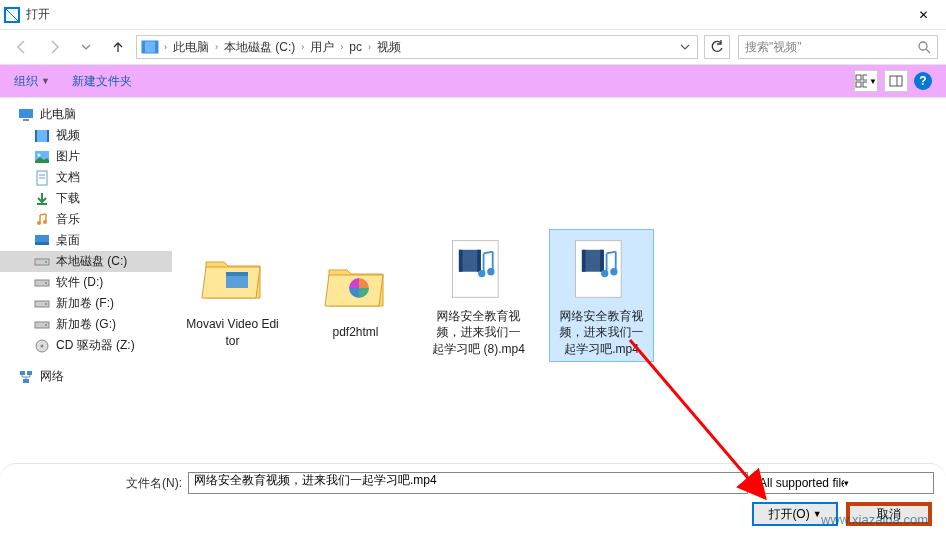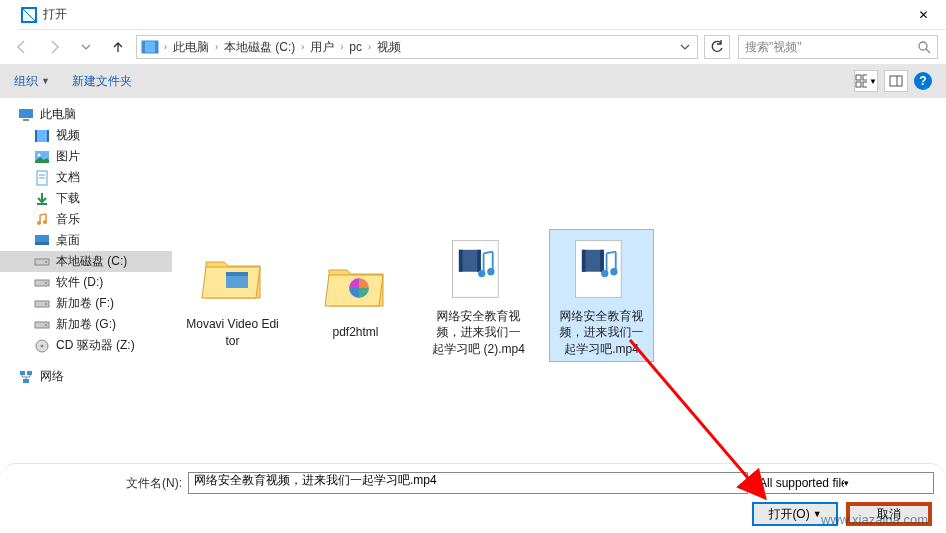--- a/index.html
+++ b/index.html
@@ -1,32 +1,32 @@
 <!DOCTYPE html>
 <html><head>
 <meta charset="utf-8">
 <style>
 * { box-sizing: border-box; margin: 0; padding: 0; font-family: "Microsoft YaHei", "Segoe UI", sans-serif; font-size: 12px; }
 body { background: #fff; width: 946px; height: 533px; overflow: hidden; position: relative; }
-.titlebar { height: 30px; display: flex; align-items: center; padding: 0 0 0 4px; border-bottom: 1px solid #e5e5e5; margin-left: 17px; }
+.titlebar { height: 30px; display: flex; align-items: center; padding: 0 0 0 4px; border-bottom: 1px solid #e5e5e5; }
 .titlebar .app-icon { width: 16px; height: 16px; margin-right: 6px; }
 .titlebar .title { flex: 1; color: #333; }
 .titlebar .close { width: 45px; height: 30px; display: flex; align-items: center; justify-content: center; cursor: pointer; }
 .navbar { height: 34px; display: flex; align-items: center; padding: 0 8px; gap: 4px; }
 .nav-btn { width: 28px; height: 24px; display: flex; align-items: center; justify-content: center; color: #888; }
 .nav-btn.en { color: #333; }
 .breadcrumb { flex: 1; height: 24px; border: 1px solid #ccc; display: flex; align-items: center; padding: 0 2px; background: #fff; }
 .bc-icon { width: 18px; height: 18px; margin: 0 2px; }
 .bc-sep { color: #666; padding: 0 3px; font-size: 9px; }
 .bc-seg { padding: 0 3px; color: #333; cursor: pointer; }
 .bc-drop { width: 20px; display: flex; justify-content: center; color: #555; margin-left: auto; }
 .refresh { width: 26px; height: 24px; border: 1px solid #ccc; display: flex; align-items: center; justify-content: center; margin-left: 2px; }
 .search { width: 200px; height: 24px; border: 1px solid #ccc; display: flex; align-items: center; padding: 0 6px; color: #888; margin-left: 4px; }
 .search span { flex: 1; }
-.toolbar { height: 34px; display: flex; align-items: center; padding: 0 14px; gap: 20px; border-top: 1px solid #e5e5e5; border-bottom: 1px solid #e5e5e5; background: #e5e5e5; }
+.toolbar { height: 34px; display: flex; align-items: center; padding: 0 14px; gap: 20px; border-top: 1px solid #e5e5e5; border-bottom: 1px solid #e5e5e5; background: #f0abfc; }
 .toolbar .left { display: flex; gap: 22px; }
 .toolbar .tb-item { color: #1a5fb4; cursor: pointer; display: flex; align-items: center; gap: 3px; }
 .toolbar .right { margin-left: auto; display: flex; gap: 6px; align-items: center; }
 .view-btn { width: 24px; height: 22px; border: 1px solid #ccc; display: flex; align-items: center; justify-content: center; background: #fff; }
 .help { width: 18px; height: 18px; border-radius: 50%; background: #0078d7; color: #fff; display: flex; align-items: center; justify-content: center; font-weight: bold; }
 .body { display: flex; height: 395px; }
 .tree { width: 172px; padding: 6px 0; overflow: hidden; }
 .tree-item { height: 21px; display: flex; align-items: center; padding-left: 18px; gap: 6px; cursor: pointer; }
 .tree-item.l2 { padding-left: 34px; }
 .tree-item.sel { background: #d8d8d8; }
@@ -287,21 +287,21 @@
           <svg viewBox="0 0 70 70" width="64" height="70">
             <rect x="6" y="4" width="50" height="62" fill="#fff" stroke="#bbb"></rect>
             <rect x="13" y="14" width="24" height="24" fill="#3a5f8f"></rect>
             <rect x="13" y="14" width="4" height="24" fill="#1a3f6f"></rect>
             <rect x="33" y="14" width="4" height="24" fill="#1a3f6f"></rect>
             <path d="M40 18 L40 40 M50 16 L50 38 M40 18 L50 16" stroke="#3a8fd8" stroke-width="2" fill="none"></path>
             <circle cx="38" cy="40" r="4" fill="#3a8fd8"></circle>
             <circle cx="48" cy="38" r="4" fill="#3a8fd8"></circle>
           </svg>
         </div>
-      <div class="file-label">网络安全教育视频，进来我们一起学习吧 (2).mp4</div>
+      <div class="file-label">网络安全教育视频，进来我们一起学习吧 (8).mp4</div>
     </div>
     <div class="file-item sel">
       <div class="file-icon">
           <svg viewBox="0 0 70 70" width="64" height="70">
             <rect x="6" y="4" width="50" height="62" fill="#fff" stroke="#bbb"></rect>
             <rect x="13" y="14" width="24" height="24" fill="#3a5f8f"></rect>
             <rect x="13" y="14" width="4" height="24" fill="#1a3f6f"></rect>
             <rect x="33" y="14" width="4" height="24" fill="#1a3f6f"></rect>
             <path d="M40 18 L40 40 M50 16 L50 38 M40 18 L50 16" stroke="#3a8fd8" stroke-width="2" fill="none"></path>
             <circle cx="38" cy="40" r="4" fill="#3a8fd8"></circle>

